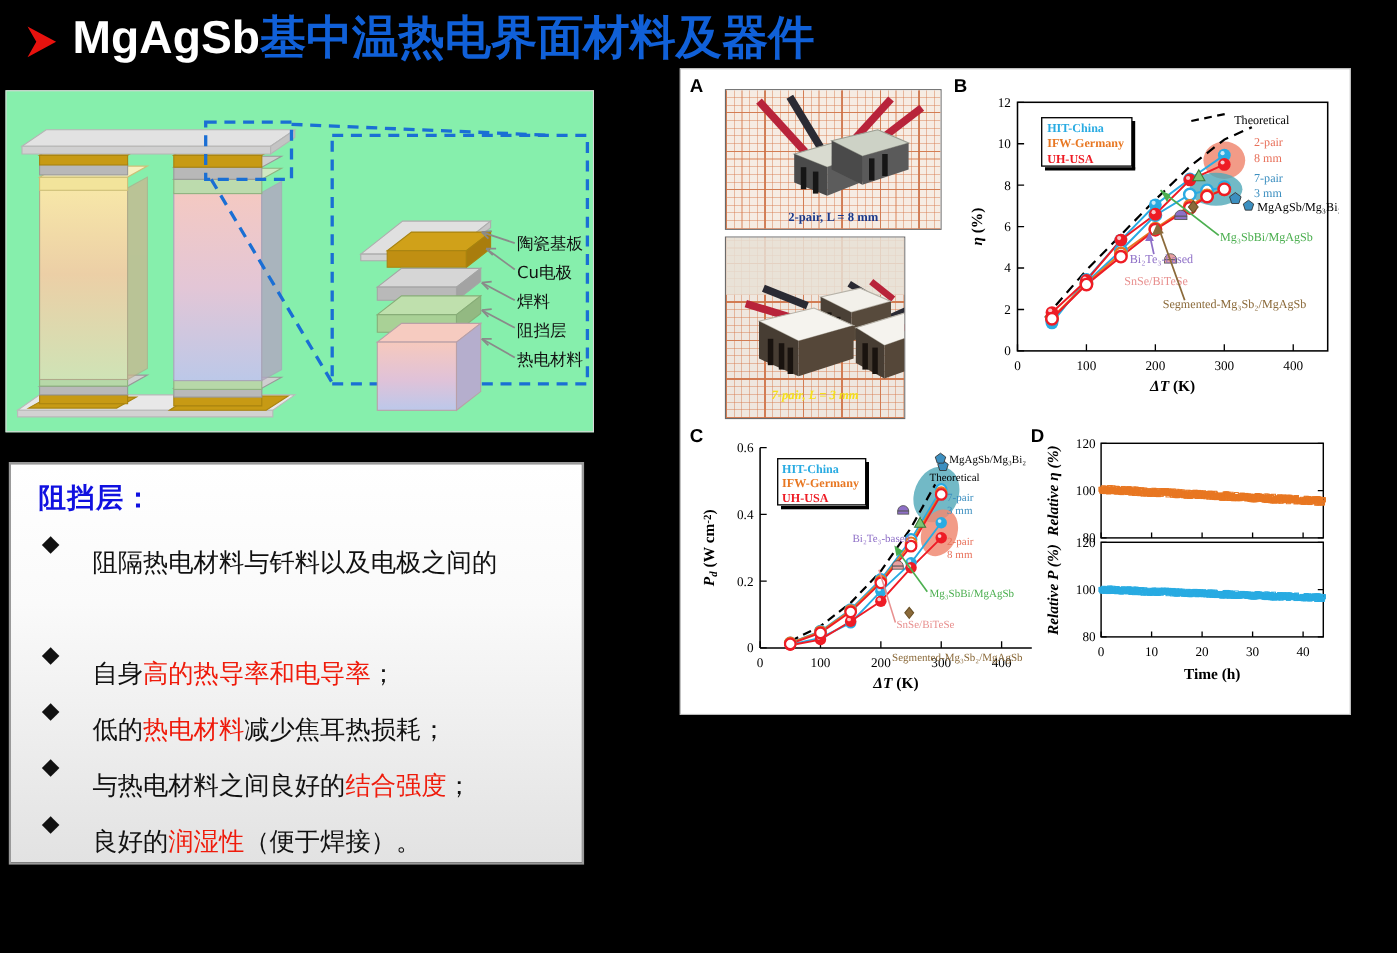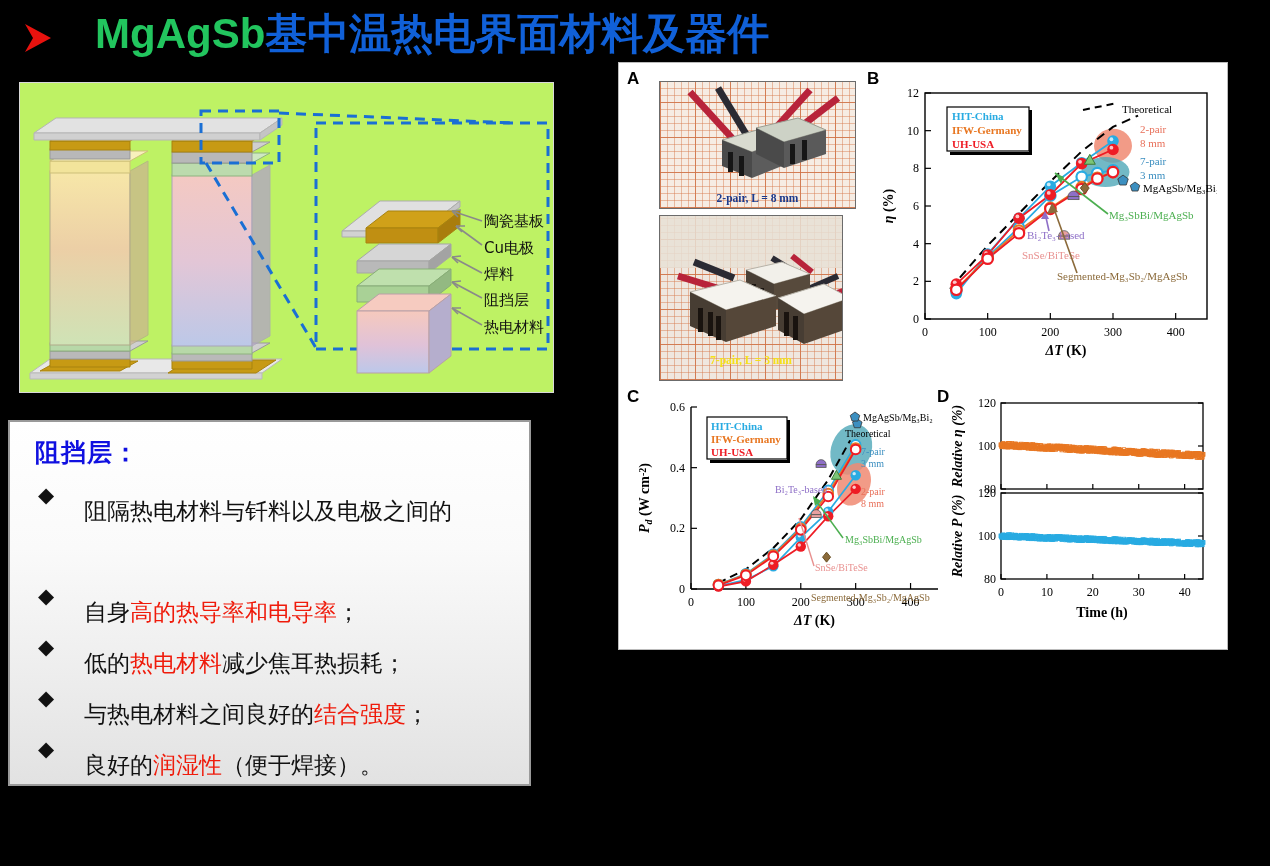--- a/index.html
+++ b/index.html
@@ -4,26 +4,26 @@
 <style>
   html,body{margin:0;padding:0;background:#000;}
   body{width:1270px;height:866px;position:relative;overflow:hidden;
        font-family:"Liberation Sans",sans-serif;}
 
   
   #title-bar{position:absolute;left:0;top:4px;width:820px;height:60px;}
   #title-arrow{position:absolute;left:22px;top:18px;width:34px;height:32px;}
   #title-text{position:absolute;left:66px;top:6px;font-size:42px;font-weight:bold;
               letter-spacing:0px;white-space:nowrap;line-height:48px;}
-  .t-red{color:#22c55e;margin-left:29px;}
+  .t-red{color:#ffffff;}
   .t-blue{color:#1060d8;margin-top:40px;}
 
   
-  #diagram-box{position:absolute;left:19px;top:82px;width:533px;height:309px;
-               background:#bef264;border:1px solid #d8d8d8;overflow:hidden;}
+  #diagram-box{position:absolute;left:5px;top:82px;width:533px;height:309px;
+               background:#86efac;border:1px solid #d8d8d8;overflow:hidden;}
   #diagram-svg{position:absolute;left:0;top:0;}
 
   
   #text-box{position:absolute;left:8px;top:420px;width:523px;height:366px;
             background:linear-gradient(#ffffff 0%,#fafafa 35%,#e2e2e2 100%);
             border:2px solid #9a9a9a;box-sizing:border-box;}
   #tb-heading{position:absolute;left:25px;top:14px;font-size:25px;font-weight:bold;
               color:#1010e0;letter-spacing:1px;}
   .tb-row{position:absolute;left:28px;width:500px;font-size:23px;color:#111;
           white-space:nowrap;}
@@ -241,21 +241,21 @@
       <rect x="79" y="74" width="5" height="20" fill="#161616"></rect>
       <polygon points="96,46 138,36 166,48 124,60" fill="#cdd2c6" stroke="#9a9d92"></polygon>
       <polygon points="96,46 124,60 124,86 96,72" fill="#4a4a4a"></polygon>
       <polygon points="124,60 166,48 166,72 124,86" fill="#5a5a5a"></polygon>
       <rect x="130" y="62" width="5" height="20" fill="#161616"></rect>
       <rect x="142" y="58" width="5" height="20" fill="#161616"></rect>
     </svg>
     <div class="photo-cap" style="bottom:4px;color:#1b3a8c;">2-pair,  L = 8 mm</div>
   </div>
 
-  <div class="photo" style="left:40px;top:152px;width:184px;height:166px;">
+  <div class="photo" style="left:40px;top:152px;width:164px;height:166px;font-style:italic;">
     <div class="grid-bg grid-bg2"></div>
     <svg width="195" height="164" style="position:absolute;left:0;top:0;">
       <rect x="0" y="0" width="195" height="52" fill="#e7e0d6" opacity=".85"></rect>
       <path d="M34 46 L74 62" stroke="#2a2a33" stroke-width="7" fill="none"></path>
       <path d="M18 60 L70 76" stroke="#b8233a" stroke-width="7" fill="none"></path>
       <path d="M112 42 L138 58" stroke="#2a2a33" stroke-width="6" fill="none"></path>
       <path d="M132 40 L152 56" stroke="#b8233a" stroke-width="6" fill="none"></path>
       <path d="M178 60 L146 74" stroke="#2a2a33" stroke-width="6" fill="none"></path>
       <path d="M186 74 L150 86" stroke="#b8233a" stroke-width="6" fill="none"></path>
       <polygon points="86,54 122,46 150,58 114,68" fill="#f2f0ea" stroke="#b6b2a8"></polygon>

